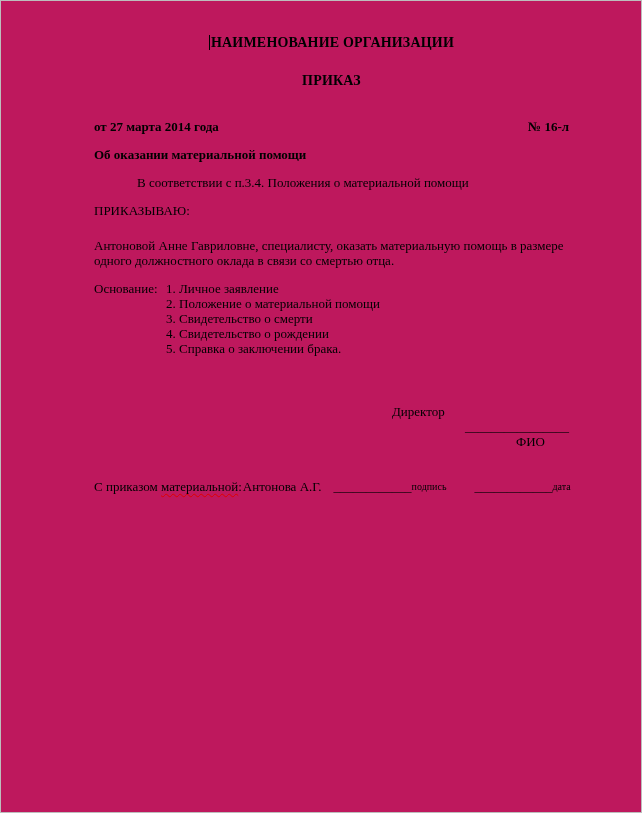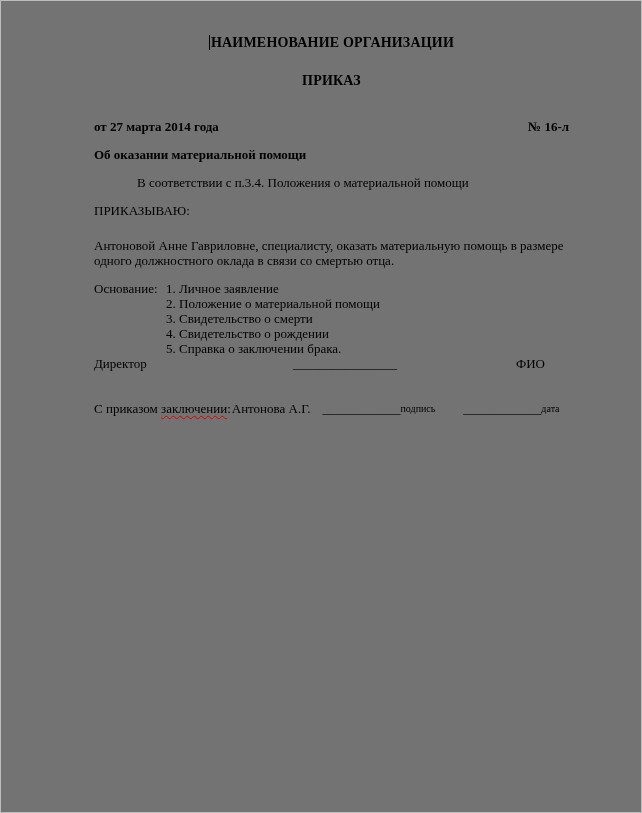--- a/index.html
+++ b/index.html
@@ -5,21 +5,21 @@
   * { margin: 0; padding: 0; box-sizing: border-box; }
   html, body { background: #ffffff; }
   body {
     font-family: "Liberation Serif", "DejaVu Serif", serif;
     color: #000;
   }
   .page {
     position: relative;
     width: 642px;
     height: 813px;
-    background: #737373;
+    background: #be185d;
     border: 1px solid #bdbdbd;
     padding: 33px 72px 0 93px;
     font-size: 13px;
     line-height: 15px;
     overflow: hidden;
   }
 
   .org-title {
     text-align: center;
     font-weight: bold;
@@ -59,32 +59,34 @@
     margin-bottom: 13px;
   }
   .order-word {
     margin-bottom: 20px;
   }
   .body-text {
     margin-bottom: 13px;
   }
   .basis-row {
     display: flex;
+    margin-bottom: 48px;
   }
   .basis-label {
     flex: none;
     width: 72px;
   }
   .basis-items > div {
     line-height: 15px;
   }
   .sig-row {
     display: flex;
     align-items: flex-end;
     margin-bottom: 30px;
+    flex-direction: column;
   }
   .sig-role { flex: none; width: 177px; }
   .sig-line { flex: none; margin-left: 22px; }
   .sig-fio { margin-left: auto; margin-right: 24px; }
 
   .ack-row {
     display: flex;
     align-items: baseline;
   }
   .ack-label { flex: none; }
@@ -141,21 +143,21 @@
     </div>
   </div>
 
   <div class="sig-row">
     <span class="sig-role">Директор</span>
     <span class="sig-line">________________</span>
     <span class="sig-fio">ФИО</span>
   </div>
 
   <div class="ack-row">
-    <span class="ack-label"><span>С приказом </span><span class="misspell">заключении</span><span>:</span></span>
+    <span class="ack-label"><span>С приказом </span><span class="misspell">материальной</span><span>:</span></span>
     <span class="ack-name">Антонова А.Г.</span>
     <span class="line-col first">
       <span>____________</span>
       <span class="line-caption">подпись</span>
     </span>
     <span class="line-col second">
       <span>____________</span>
       <span class="line-caption">дата</span>
     </span>
   </div>

